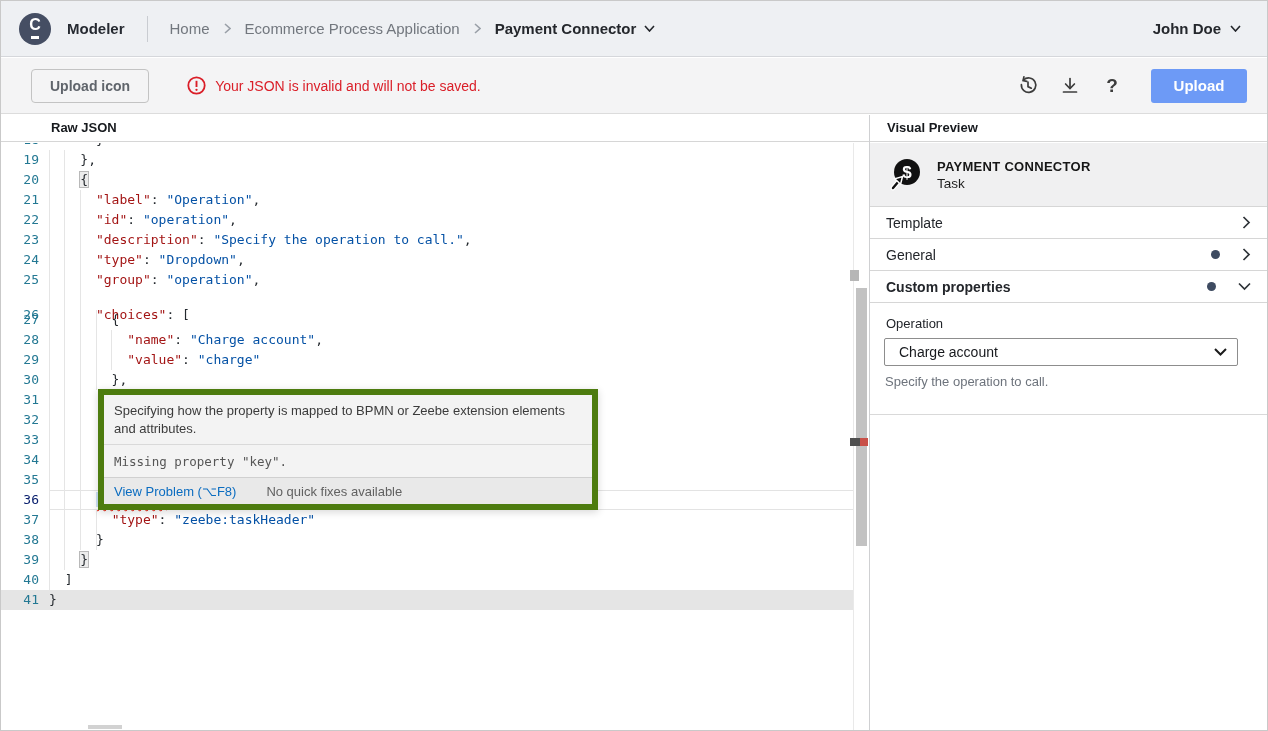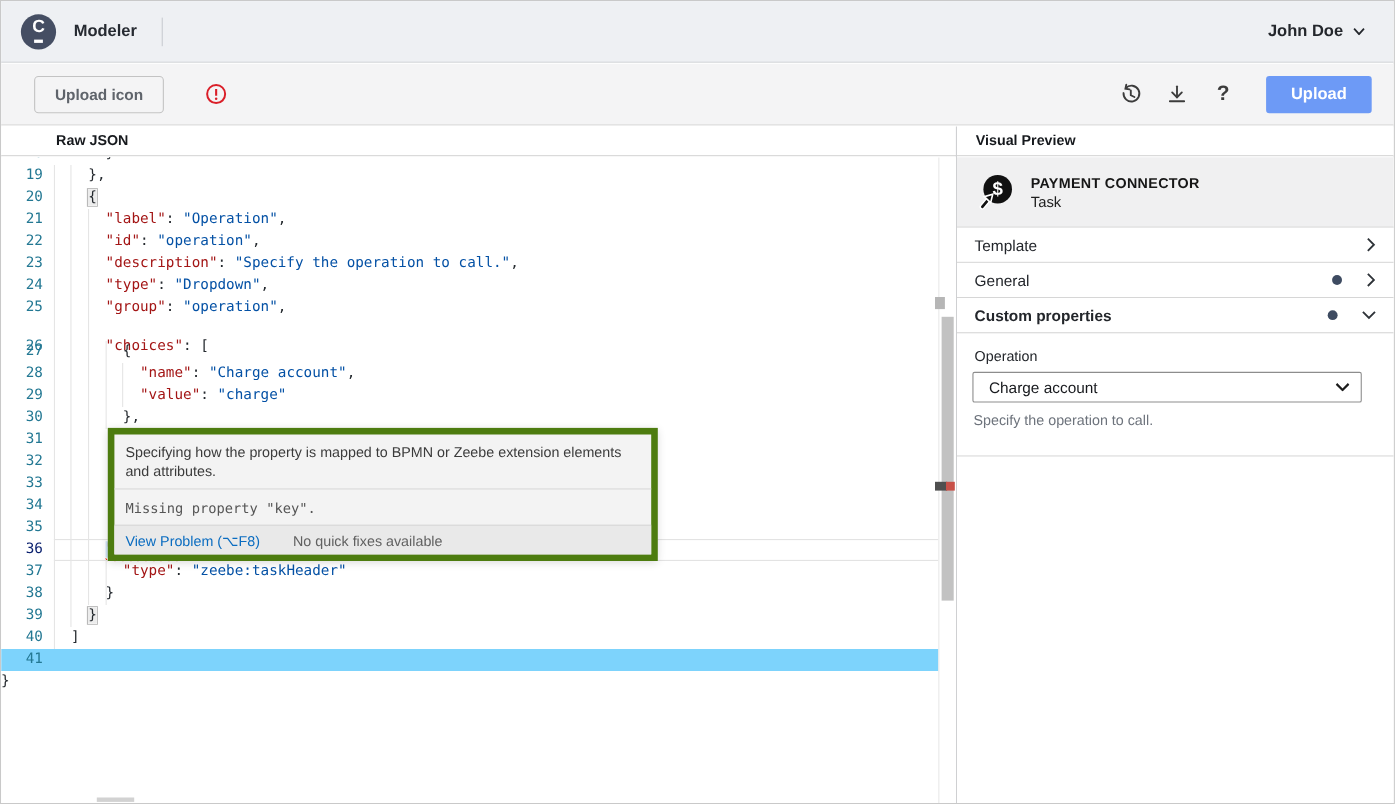--- a/index.html
+++ b/index.html
@@ -51,21 +51,21 @@
   .gutter { flex:none; width:48px; padding-right:10px; text-align:right; color:#237893; }
   .codetext { white-space:pre; }
   .codetext span { white-space:pre; }
   .tok-p { color:#24292e; }
   .tok-k { color:#a31515; }
   .tok-s { color:#0451a5; }
   .bracket-match { background:#ececec; box-shadow:0 0 0 1px #b9b9b9; }
   .word-hl { background:#cde2f6; }
   .squiggle { text-decoration-line:underline; text-decoration-style:wavy; text-decoration-color:#e51400;
               text-decoration-thickness:1px; text-underline-offset:3px; }
-  .row-highlight { background:#7dd3fc;flex-direction:column; }
+  .row-highlight { background:#e5e5e5; }
   .row-current .gutter { color:#0b216f; }
   .row-current::before { content:""; position:absolute; left:48px; right:0; top:0; bottom:0;
                          border-top:1px solid #e3e3e3; border-bottom:1px solid #e3e3e3; pointer-events:none; }
   .iguide { position:absolute; width:1px; background:#e5e5e5; }
   .caret { position:absolute; width:1.5px; height:18px; background:#111; }
 
   
   .hover-tooltip { position:absolute; left:97px; top:246px; width:500px; background:#f3f3f3;
                    border:6px solid #4d7c0f; box-shadow:0 2px 8px rgba(0,0,0,.16);
                    font-family:"Liberation Sans", sans-serif; font-size:13px; z-index:5; }
@@ -112,37 +112,54 @@
 <div class="screen">
 
   <header class="topbar">
     <div class="topbar-left">
       <div class="logo">
         <span class="logo-c">C</span>
         <span class="logo-bar"></span>
       </div>
       <span class="app-name">Modeler</span>
       <span class="v-divider"></span>
+      <nav class="breadcrumb">
+        <a class="crumb">Home</a>
+        <svg width="7" height="11" viewBox="0 0 7 11">
+            <polyline points="1,1 6,5.5 1,10" fill="none" stroke="#9aa0a8" stroke-width="1.6"></polyline>
+          </svg>
+        <a class="crumb">Ecommerce Process Application</a>
+        <svg width="7" height="11" viewBox="0 0 7 11">
+            <polyline points="1,1 6,5.5 1,10" fill="none" stroke="#9aa0a8" stroke-width="1.6"></polyline>
+          </svg>
+        <span class="crumb-current">
+          <span>Payment Connector</span>
+          <svg width="11" height="7" viewBox="0 0 11 7">
+              <polyline points="1,1 5.5,6 10,1" fill="none" stroke="#24272c" stroke-width="1.6"></polyline>
+            </svg>
+        </span>
+      </nav>
     </div>
     <div class="topbar-right">
       <span>John Doe</span>
       <svg width="11" height="7" viewBox="0 0 11 7">
           <polyline points="1,1 5.5,6 10,1" fill="none" stroke="#24272c" stroke-width="1.6"></polyline>
         </svg>
     </div>
   </header>
 
   <div class="toolbar">
     <button class="btn-upload">Upload icon</button>
     <div class="error-wrap">
       <svg width="19" height="19" viewBox="0 0 19 19">
         <circle cx="9.5" cy="9.5" r="8.2" fill="none" stroke="#da1e28" stroke-width="1.8"></circle>
         <line x1="9.5" y1="4.8" x2="9.5" y2="11" stroke="#da1e28" stroke-width="1.9"></line>
         <circle cx="9.5" cy="13.8" r="1.15" fill="#da1e28"></circle>
       </svg>
+      <span class="error-text">Your JSON is invalid and will not be saved.</span>
     </div>
     <div class="toolbar-right">
       <button class="icon-btn" aria-label="history">
         <svg width="22" height="22" viewBox="0 0 22 22" fill="none" stroke="#3c3c3c" stroke-width="1.7" stroke-linecap="round">
           <path d="M4.4 9.6 A7.2 7.2 0 1 0 6.5 5.0"></path>
           <polyline points="6.9,1.9 6.1,5.6 9.8,6.3" fill="none"></polyline>
           <polyline points="11,7.2 11,11.6 14.3,13.2" fill="none"></polyline>
         </svg>
       </button>
       <button class="icon-btn" aria-label="download">

